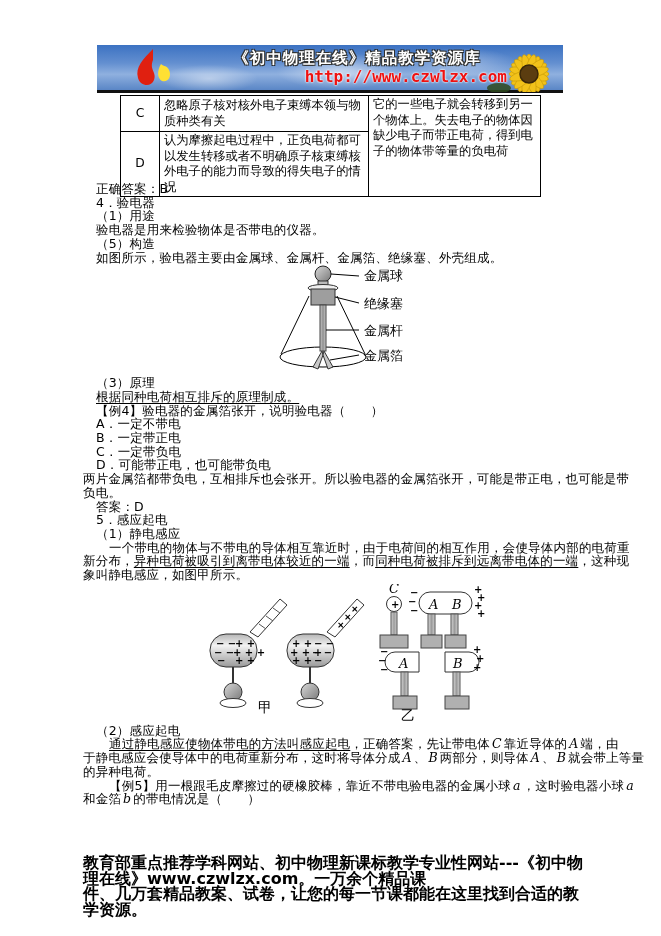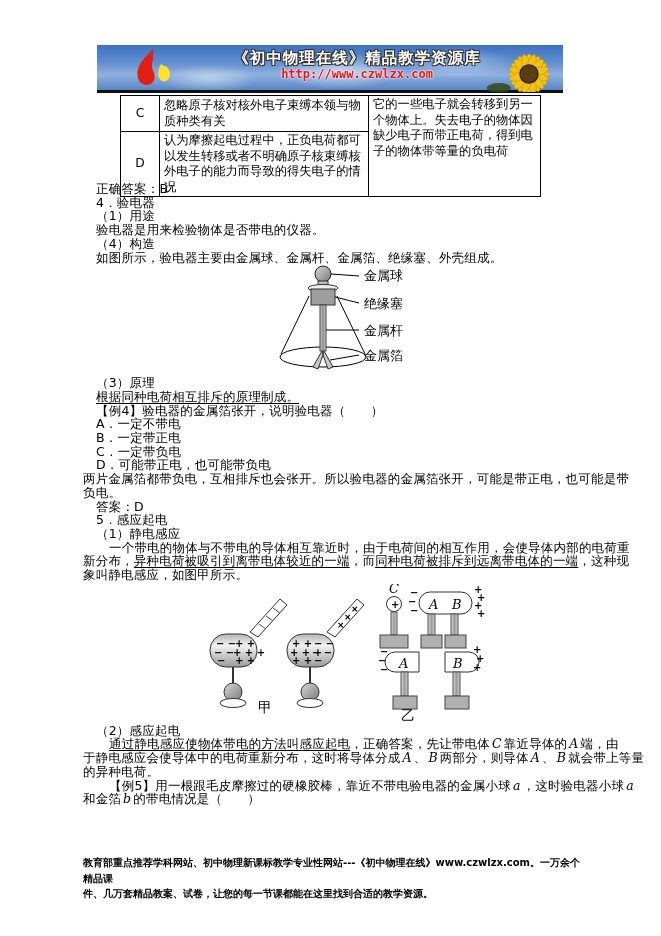--- a/index.html
+++ b/index.html
@@ -11,22 +11,22 @@
           border-bottom:3px solid #111;
           background:
             radial-gradient(90px 26px at 52% 58%, rgba(255,255,255,.55), rgba(255,255,255,0) 70%),
             radial-gradient(70px 20px at 24% 75%, rgba(255,255,255,.45), rgba(255,255,255,0) 70%),
             radial-gradient(80px 22px at 78% 40%, rgba(255,255,255,.35), rgba(255,255,255,0) 70%),
             linear-gradient(180deg,#3c72c2 0%,#638fd0 40%,#8fb0df 65%,#5a86c6 100%);}
   .banner-logo{position:absolute;left:26px;top:2px;}
   .banner-text{position:absolute;left:110px;top:3px;width:300px;text-align:center;}
   .banner-title{font-size:15.5px;font-weight:bold;color:#fff;letter-spacing:1px;
       text-shadow:1px 1px 0 #30302e,-1px 1px 0 #30302e,1px -1px 0 #30302e,-1px -1px 0 #30302e;}
-  .banner-url{margin-top:-2px;font-size:12px;font-weight:bold;color:#e11;
-      font-family:"DejaVu Sans Mono",monospace;text-shadow:0 0 2px #fff,0 0 2px #fff;}
+  .banner-url{margin-top:-2px;font-size:16px;font-weight:bold;color:#e11;
+      font-family:"DejaVu Sans Mono",monospace;text-shadow:0 0 2px #fff,0 0 2px #fff;text-align:right;}
   .banner-flower{position:absolute;right:4px;bottom:-2px;}
 
   
   .qtable{position:absolute;left:120px;top:95px;border-collapse:collapse;table-layout:fixed;}
   .qtable td{border:1px solid #000;font-size:12.3px;line-height:15.5px;padding:1px 4px;vertical-align:middle;}
   .qtable .opt{width:30px;text-align:center;}
   .qtable .desc{width:200px;}
   .qtable .note{width:163px;vertical-align:top;}
   .row-c{height:36px;}
   .row-d{height:49px;}
@@ -44,21 +44,21 @@
   .fig-electroscope{height:112px;}
   .fig-induction{height:140px;margin-top:2px;}
   svg{display:block;}
   .svg-label{font-size:13px;fill:#000;font-family:"DejaVu Sans",sans-serif;}
   .svg-letter{font-size:13px;fill:#000;font-style:italic;font-family:"DejaVu Serif",serif;}
   .svg-charge{font-size:10px;font-weight:bold;fill:#000;font-family:"DejaVu Sans",sans-serif;}
   .svg-cn{font-size:14px;fill:#000;font-family:"DejaVu Sans",sans-serif;}
 
   
   .footer{position:absolute;left:83px;top:855px;width:500px;
-          font-size:10px;font-weight:bold;line-height:15.5px;}
+          font-size:16px;font-weight:bold;line-height:15.5px;}
   .footer p{margin:0;}
 </style>
 </head>
 <body>
 
 <div class="page">
 
   <div class="banner">
     <svg class="banner-logo" width="64" height="44" viewBox="0 0 64 44">
       <path d="M30,2 C20,12 12,20 15,31 C17,39 28,41 31,33 C34,25 26,23 30,13 Z" fill="#e02010"></path>
@@ -105,21 +105,21 @@
   </tbody>
     </table>
 
   <div class="doc">
 
     <div>
         <p class="line ind1"><span>正确答案：B</span></p>
         <p class="line ind1"><span>4．验电器</span></p>
         <p class="line ind1"><span>（1）用途</span></p>
         <p class="line ind1"><span>验电器是用来检验物体是否带电的仪器。</span></p>
-        <p class="line ind1"><span>（4）构造</span></p>
+        <p class="line ind1"><span>（5）构造</span></p>
         <p class="line ind1"><span>如图所示，验电器主要由金属球、金属杆、金属箔、绝缘塞、外壳组成。</span></p>
       </div>
 
     <div class="fig fig-electroscope">
       <svg width="484" height="112" viewBox="0 0 484 112">
         <defs>
           <linearGradient id="gBall" x1="0" y1="0" x2="1" y2="1">
             <stop offset="0" stop-color="#d9d9d9"></stop>
               <stop offset="1" stop-color="#777"></stop>
           </linearGradient>

